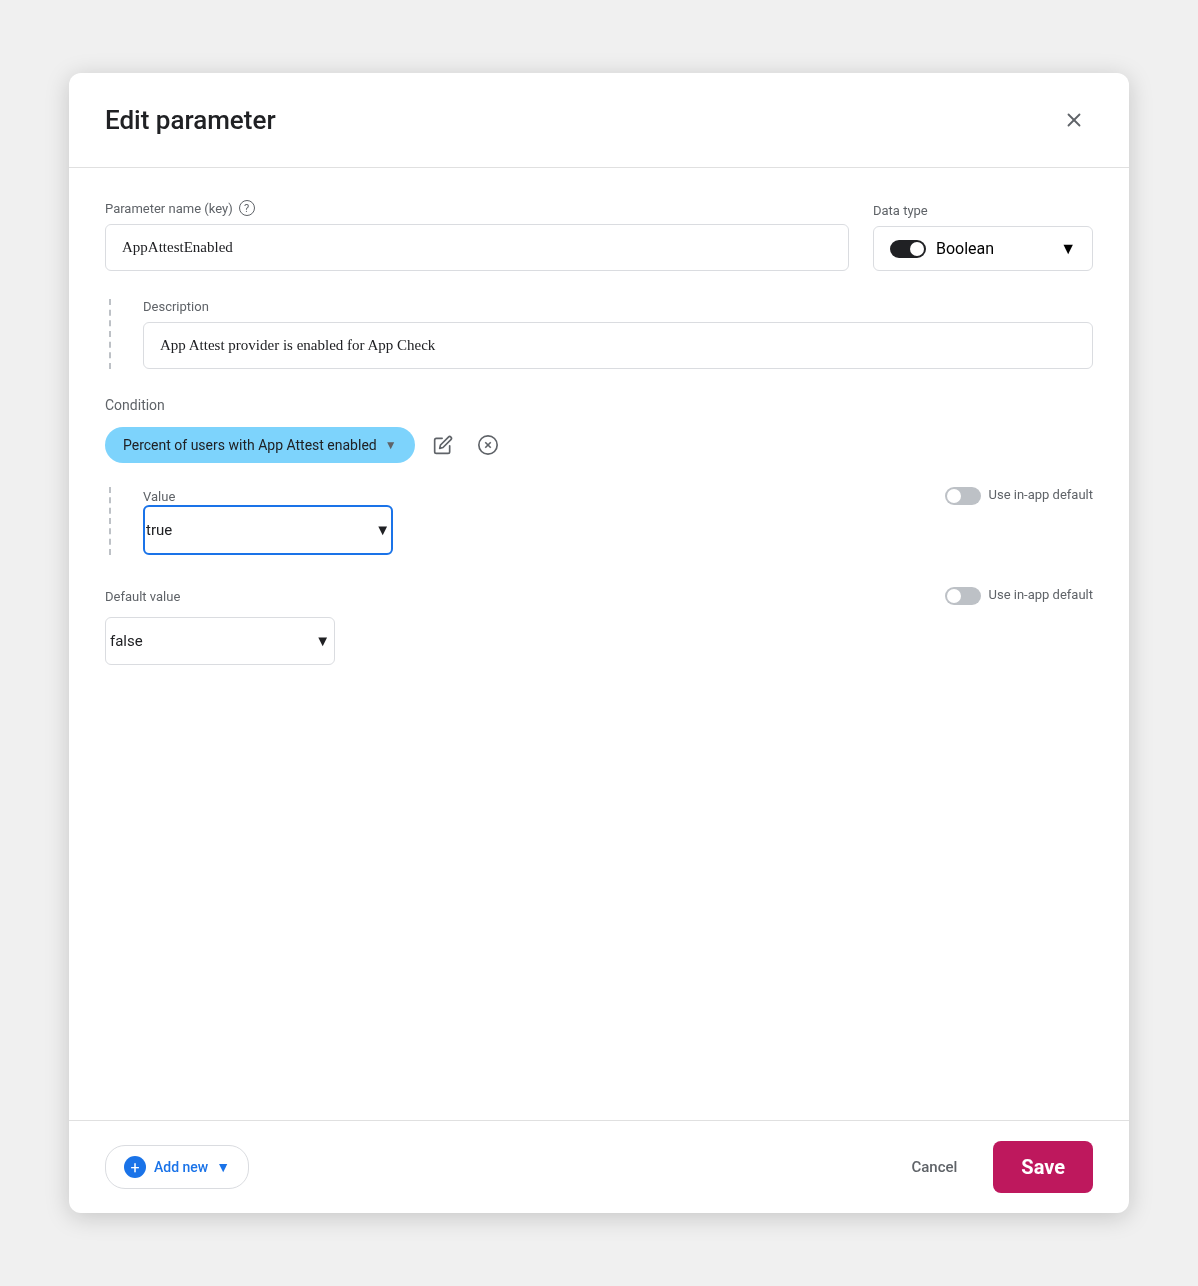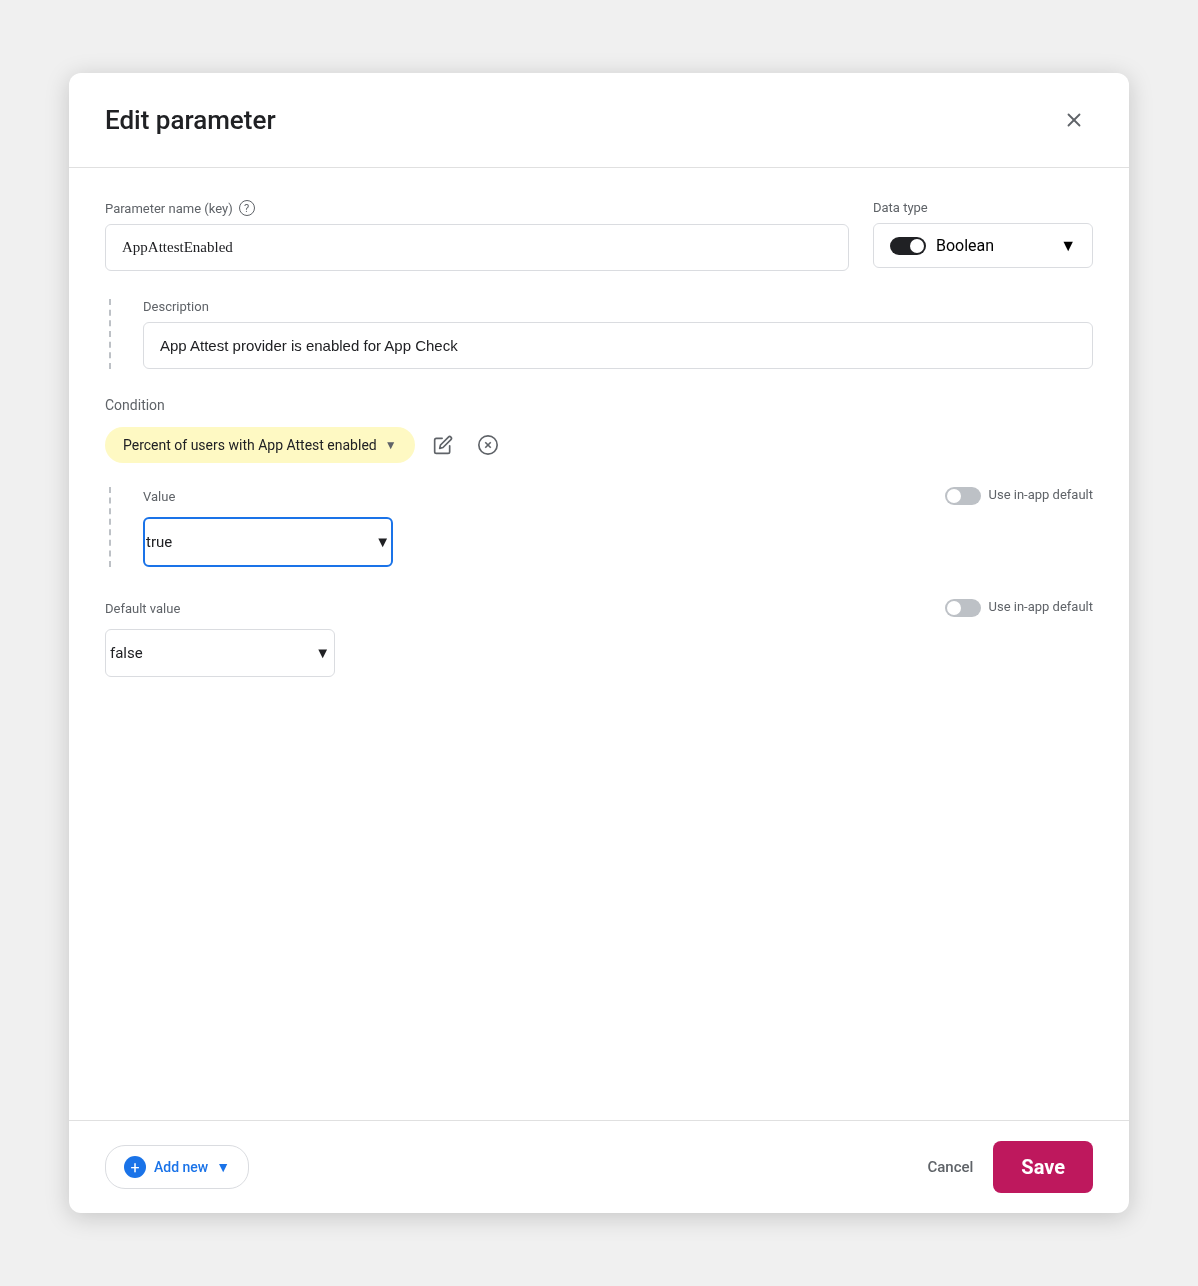--- a/index.html
+++ b/index.html
@@ -58,21 +58,21 @@
 
     .dialog-body {
       flex: 1;
       padding: 32px 36px;
       overflow-y: auto;
     }
 
     .form-row {
       display: flex;
       gap: 24px;
-      align-items: flex-start;
+      align-items: flex-end;
       margin-bottom: 28px;
     }
 
     .form-group {
       display: flex;
       flex-direction: column;
       gap: 8px;
     }
 
     .form-group.param-name {
@@ -162,39 +162,39 @@
 
     .description-input {
       border: 1.5px solid #dadce0;
       border-radius: 6px;
       padding: 14px 16px;
       font-size: 15px;
       color: #202124;
       outline: none;
       background: #fff;
       width: 100%;
-      font-family: Liberation Sans, sans-serif;
+      font-family: Liberation Serif, serif;
       resize: none;
     }
 
     .section-label {
       font-size: 14px;
       color: #5f6368;
       margin-bottom: 14px;
     }
 
     .condition-row {
       display: flex;
       align-items: center;
       gap: 12px;
       margin-bottom: 24px;
     }
 
     .condition-chip {
-      background: #fef9c3;
+      background: #7dd3fc;
       border-radius: 20px;
       padding: 10px 18px;
       font-size: 14px;
       color: #202124;
       display: flex;
       align-items: center;
       gap: 8px;
       cursor: pointer;
       border: none;
     }
@@ -217,21 +217,20 @@
     }
 
     .value-section {
       margin-top: 8px;
     }
 
     .value-row {
       display: flex;
       justify-content: space-between;
       align-items: center;
-      margin-bottom: 12px;
     }
 
     .value-label {
       font-size: 13px;
       color: #5f6368;
     }
 
     .use-default-label {
       font-size: 13px;
       color: #5f6368;
@@ -313,20 +312,21 @@
       align-items: center;
       justify-content: center;
       color: #fff;
       font-size: 16px;
       font-weight: 400;
     }
 
     .footer-right {
       display: flex;
       align-items: center;
+      gap: 16px;
     }
 
     .cancel-btn {
       background: none;
       border: none;
       font-size: 15px;
       color: #5f6368;
       cursor: pointer;
       padding: 10px 20px;
       border-radius: 6px;

